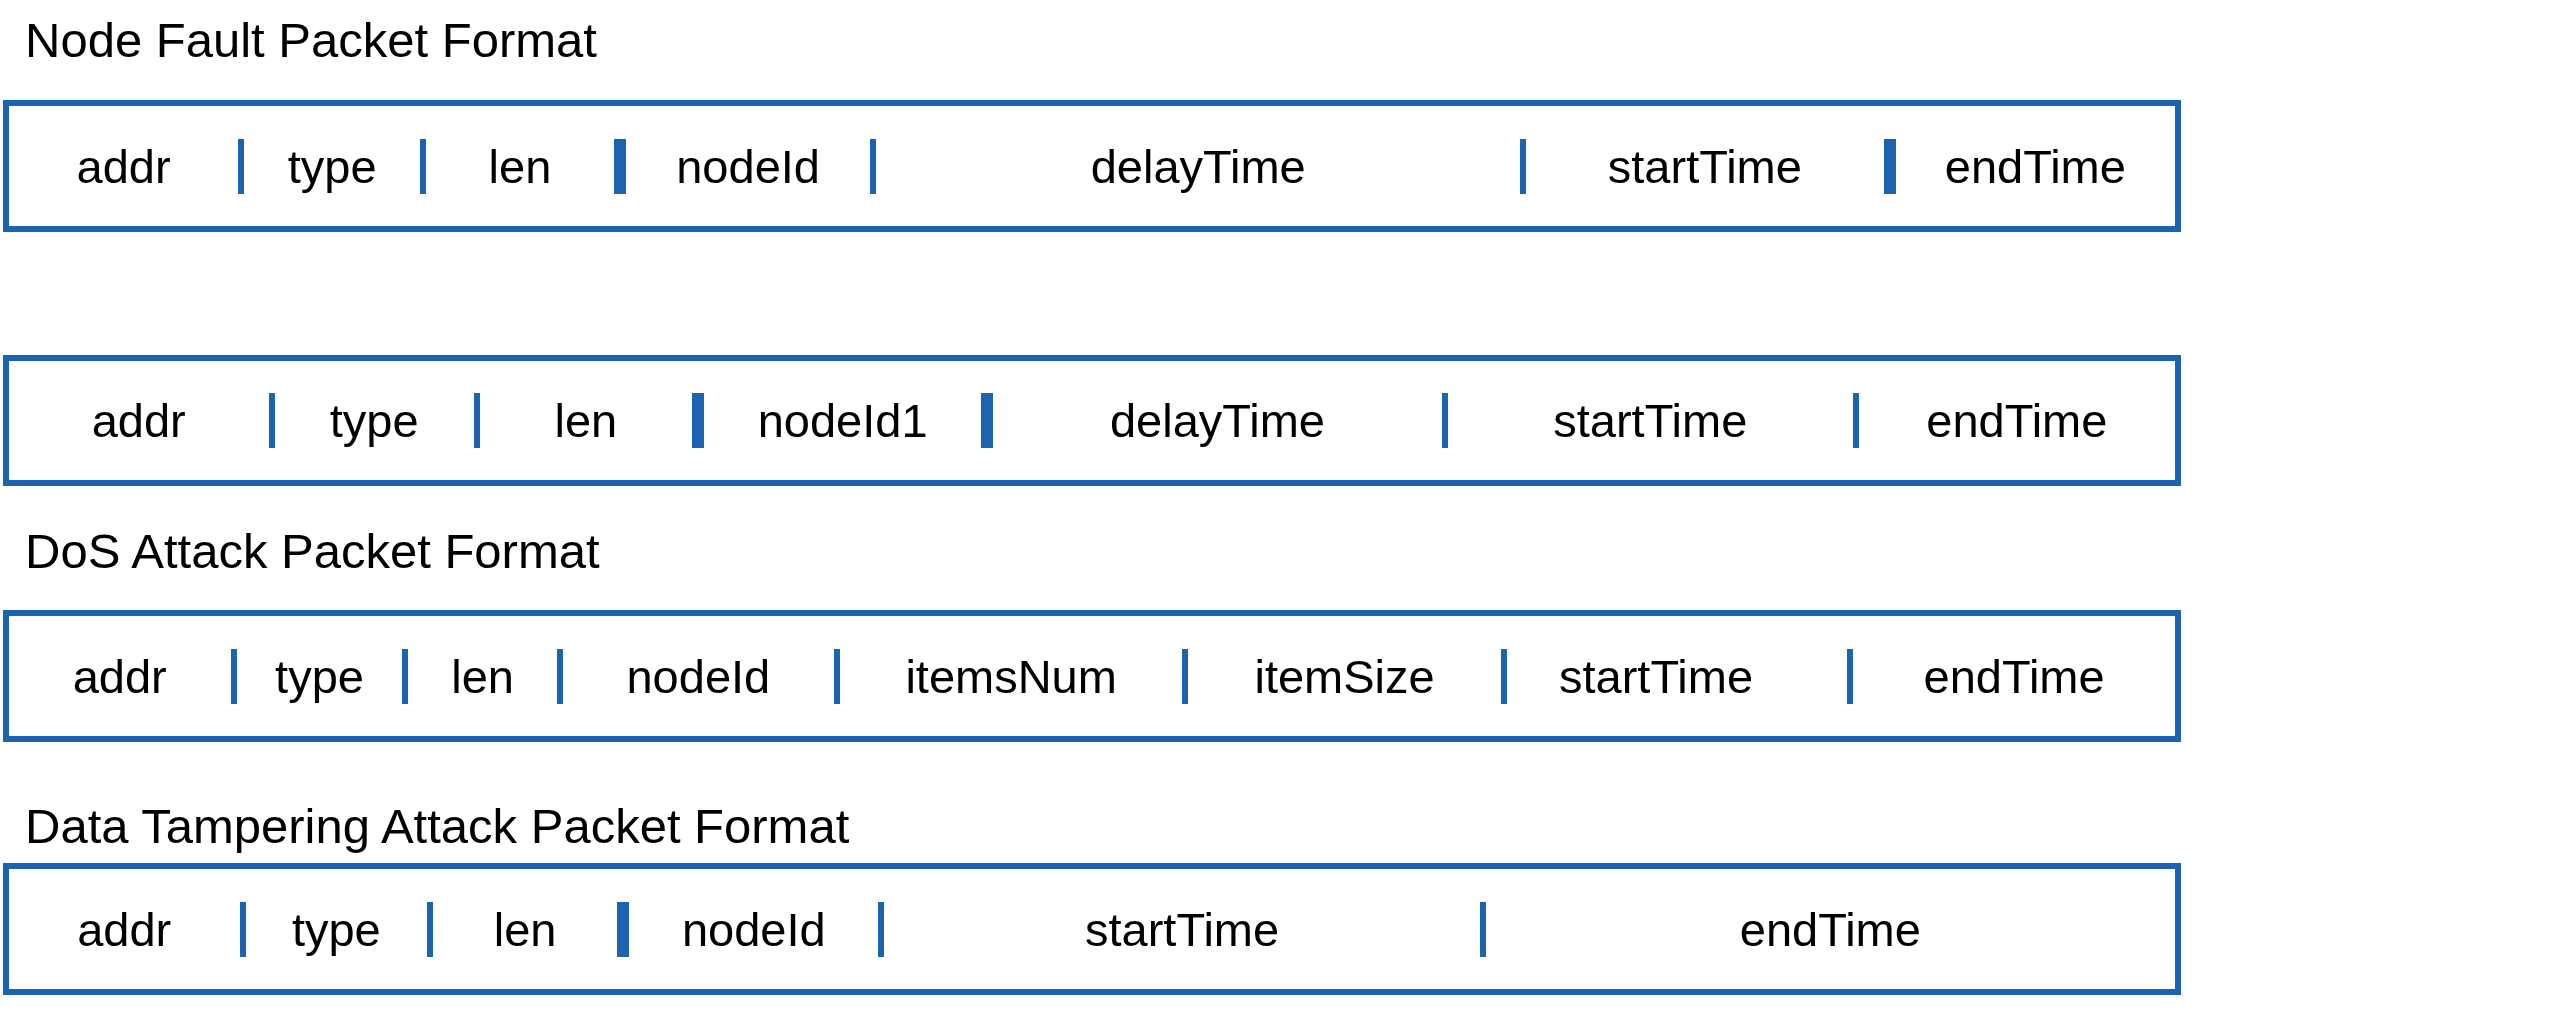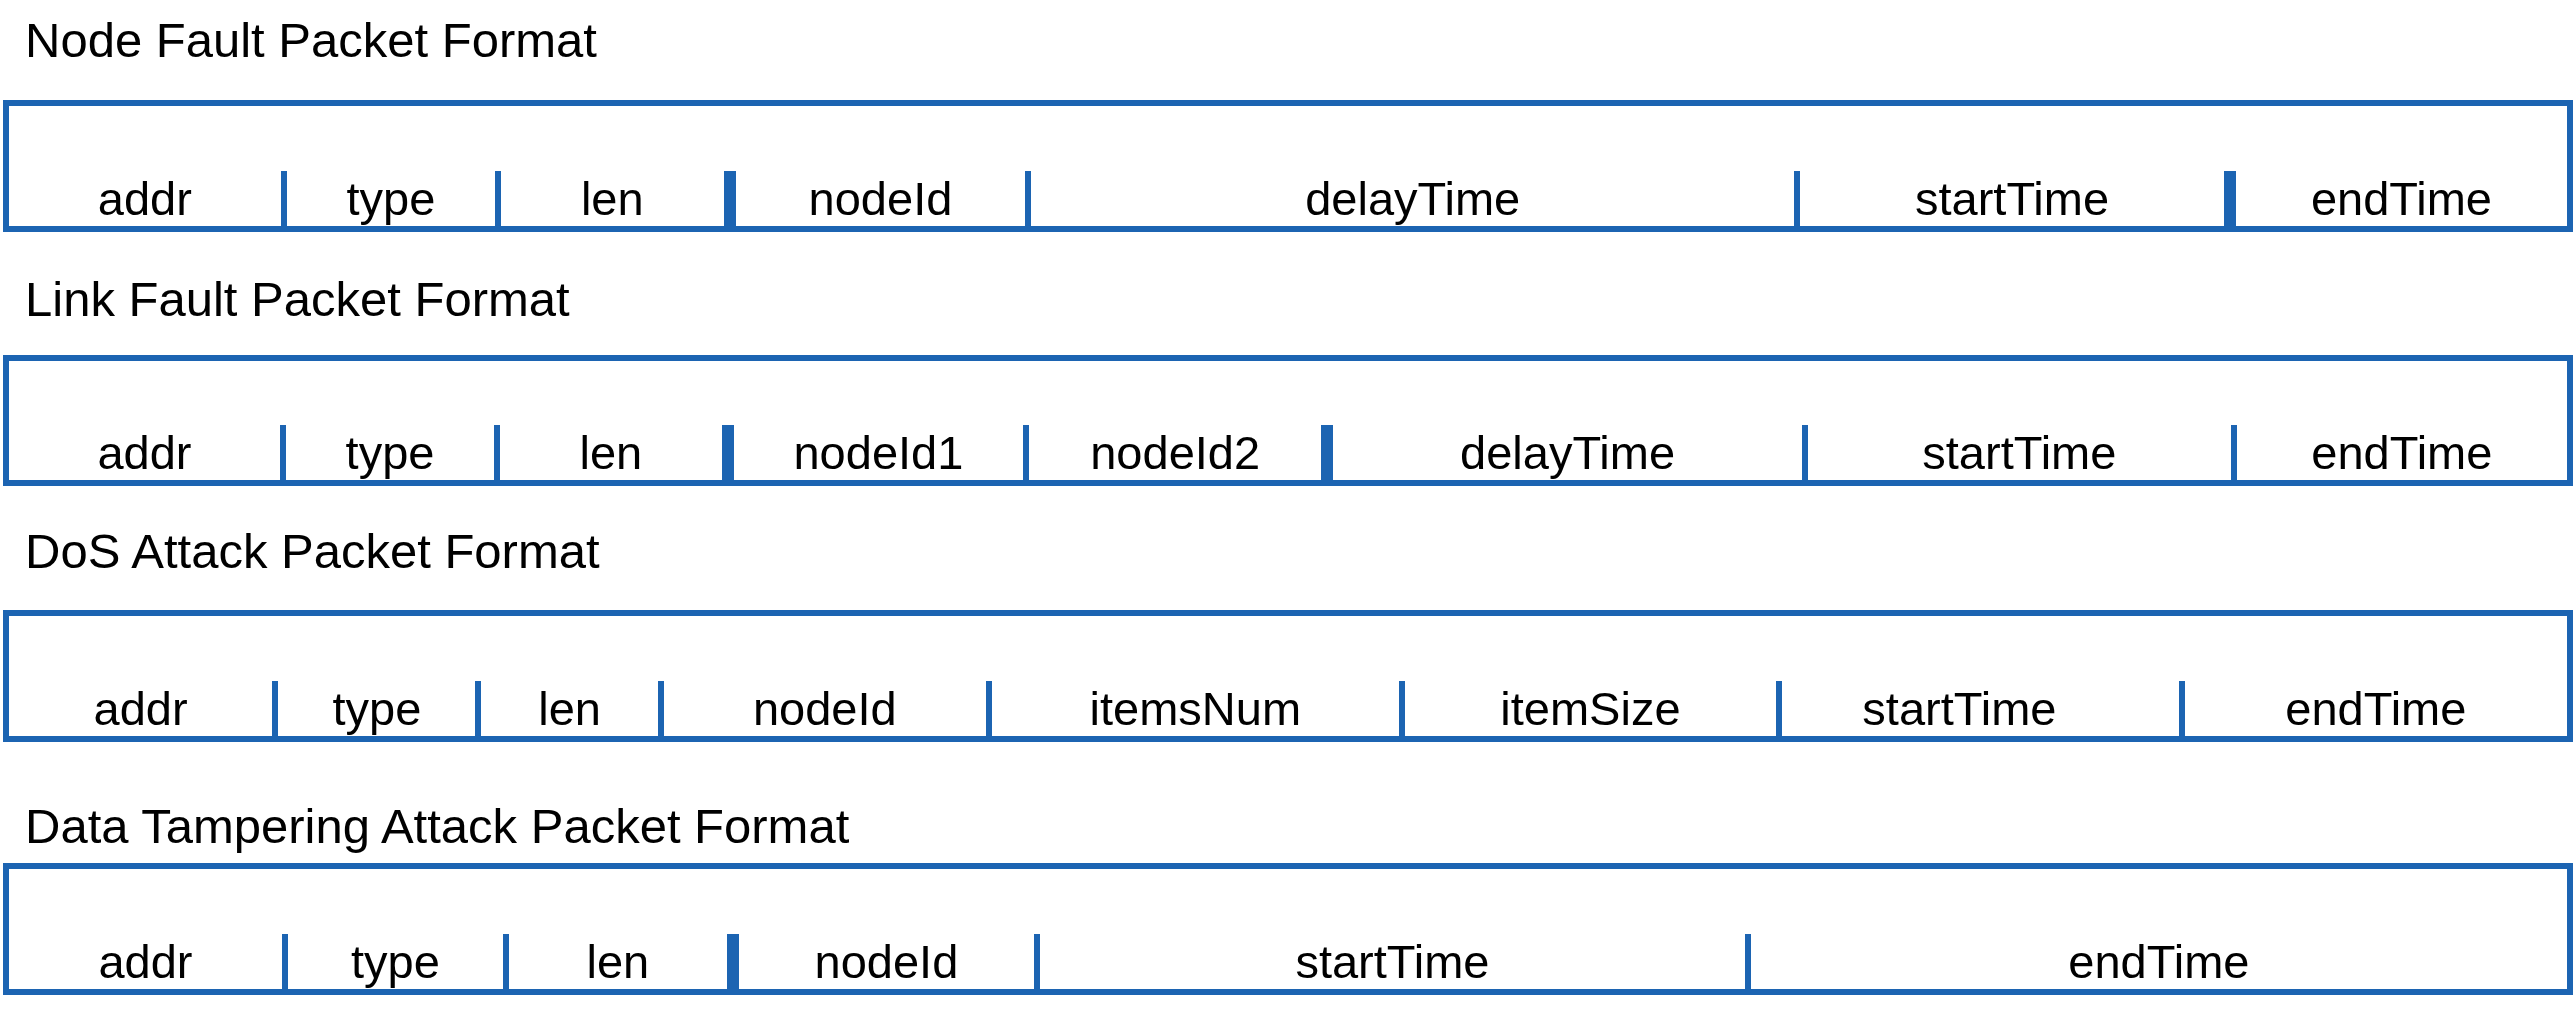--- a/index.html
+++ b/index.html
@@ -25,23 +25,23 @@
     white-space: nowrap;
   }
   .t1 { top: 11.7px; }
   .t2 { top: 271px; }
   .t3 { top: 523px; text-align: center; }
   .t4 { top: 798px; }
 
   .row {
     position: absolute;
     left: 2.9px;
-    width: 2570px;
+    width: 2178px;
     display: flex;
-    align-items: flex-end;
+    align-items: center;
     border: 6.8px solid var(--blue);
     background: #ffffff;
   }
   .r1 { top: 100px;  height: 132px; }
   .r2 { top: 355px;  height: 131px; }
   .r3 { top: 610px;  height: 132px; }
   .r4 { top: 863px;  height: 132px; }
 
   .cell {
     flex-basis: 0;
@@ -76,27 +76,25 @@
   <div class="row r1">
       <div class="cell dv-0" style="flex-grow: 10.83;">addr</div>
       <div class="cell dv-n" style="flex-grow: 8.3;">type</div>
       <div class="cell dv-n" style="flex-grow: 8.86;">len</div>
       <div class="cell dv-t" style="flex-grow: 11.55;">nodeId</div>
       <div class="cell dv-n" style="flex-grow: 30.38;">delayTime</div>
       <div class="cell dv-n" style="flex-grow: 16.89;">startTime</div>
       <div class="cell dv-t" style="flex-grow: 13.18;">endTime</div>
     </div>
 
-  <h2 class="title t2">Link Fault Packet Format</h2>
   <div class="row r2">
       <div class="cell dv-0" style="flex-grow: 10.83;">addr</div>
       <div class="cell dv-n" style="flex-grow: 8.3;">type</div>
       <div class="cell dv-n" style="flex-grow: 8.86;">len</div>
       <div class="cell dv-t" style="flex-grow: 11.55;">nodeId1</div>
-      <div class="cell dv-n" style="flex-grow: 11.67;">nodeId2</div>
       <div class="cell dv-t" style="flex-grow: 18.71;">delayTime</div>
       <div class="cell dv-n" style="flex-grow: 16.89;">startTime</div>
       <div class="cell dv-n" style="flex-grow: 13.18;">endTime</div>
     </div>
 
   <h2 class="title t3">DoS Attack Packet Format</h2>
   <div class="row r3">
       <div class="cell dv-0" style="flex-grow: 9.17;">addr</div>
       <div class="cell dv-n" style="flex-grow: 6.86;">type</div>
       <div class="cell dv-n" style="flex-grow: 6.14;">len</div>

